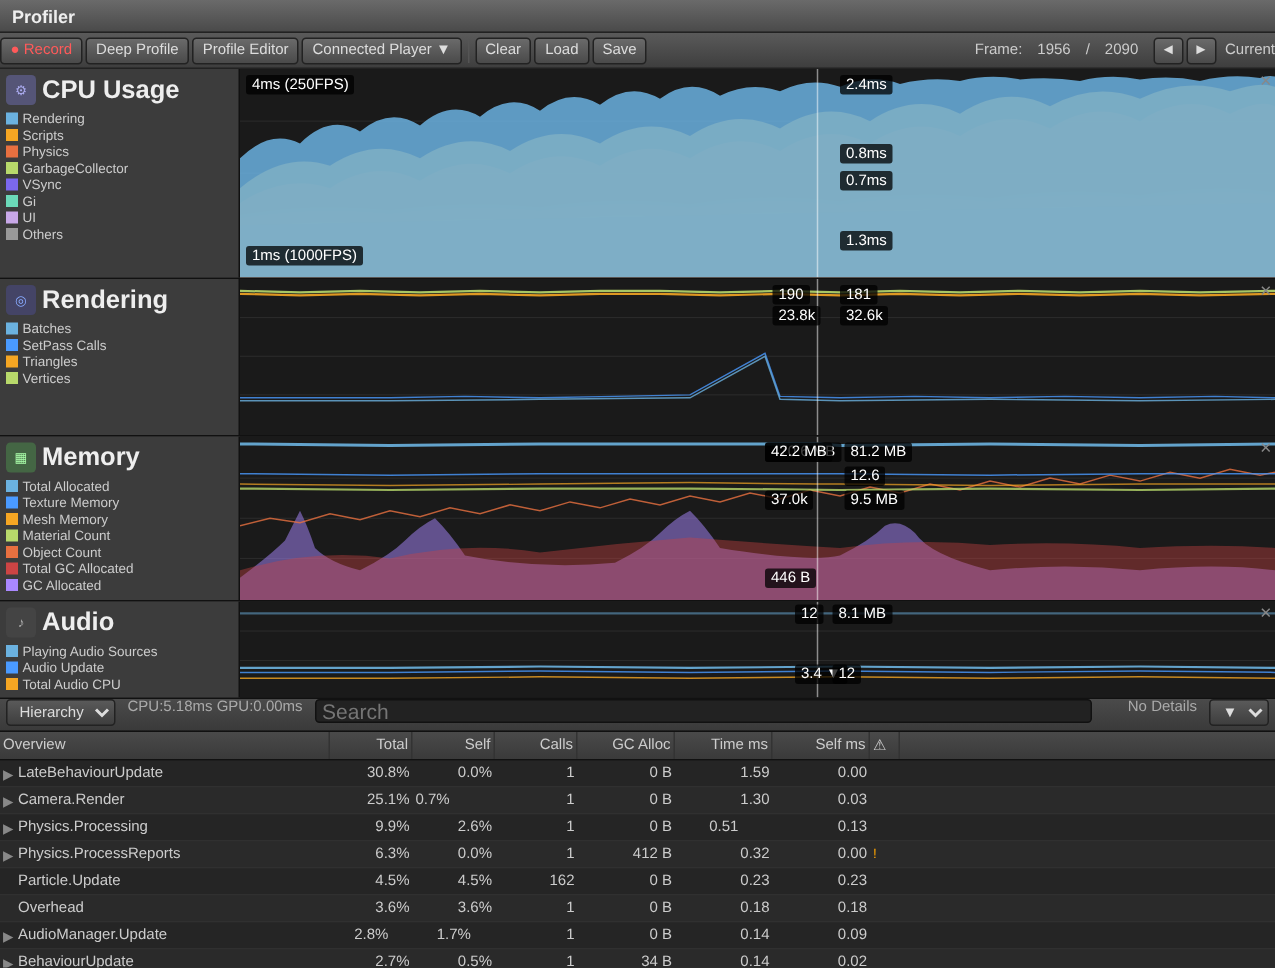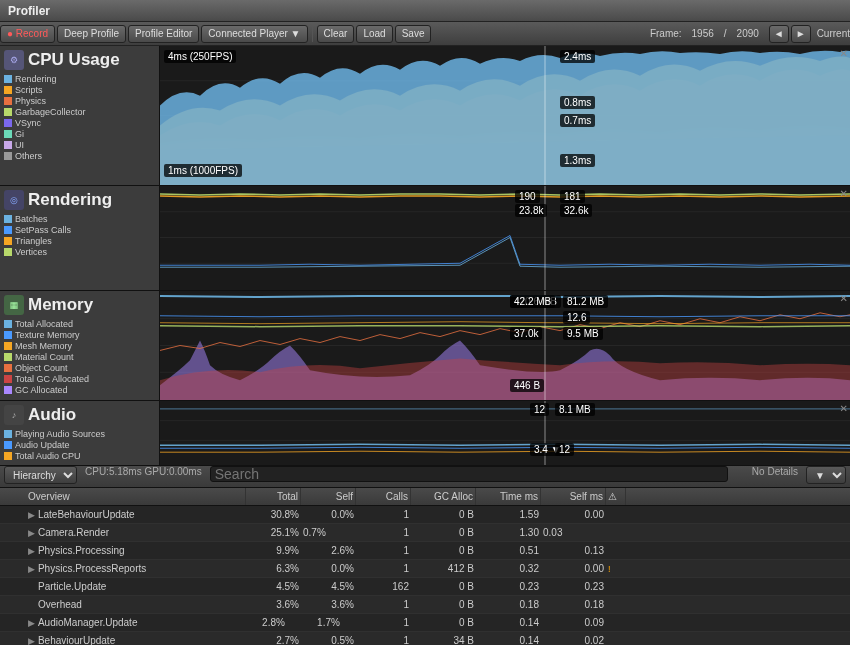--- a/index.html
+++ b/index.html
@@ -236,21 +236,21 @@
 
     .table-header {
       display: flex;
       background: linear-gradient(to bottom, #4a4a4a, #3a3a3a);
       border-bottom: 1px solid #111;
       position: sticky;
       top: 0;
       z-index: 10;
     }
 
-    .col-overview { width: 220px; flex-shrink: 0; margin-left: 26px; }
+    .col-overview { width: 220px; flex-shrink: 0; }
     .col-total { width: 55px; flex-shrink: 0; text-align: right; padding-right: 4px; }
     .col-self { width: 55px; flex-shrink: 0; text-align: right; padding-right: 4px; }
     .col-calls { width: 55px; flex-shrink: 0; text-align: right; padding-right: 4px; }
     .col-gcalloc { width: 65px; flex-shrink: 0; text-align: right; padding-right: 4px; }
     .col-timems { width: 65px; flex-shrink: 0; text-align: right; padding-right: 4px; }
     .col-selfms { width: 65px; flex-shrink: 0; text-align: right; padding-right: 4px; }
     .col-warn { width: 20px; flex-shrink: 0; }
 
     .th {
       padding: 3px 2px;
@@ -637,33 +637,33 @@
           <div class="table-body-row">
             <div class="td overview-cell col-overview">
               <span class="expand-arrow">▶</span>
               <span>Camera.Render</span>
             </div>
             <div class="td col-total" style="text-align: right;">25.1%</div>
             <div class="td col-self" style="text-align: left;">0.7%</div>
             <div class="td col-calls" style="text-align: right;">1</div>
             <div class="td col-gcalloc" style="text-align: right;">0 B</div>
             <div class="td col-timems" style="text-align: right;">1.30</div>
-            <div class="td col-selfms" style="text-align: left;">0.03</div>
+            <div class="td col-selfms" style="text-align: right;">0.03</div>
             <div class="td col-warn"></div>
           </div>
           <div class="table-body-row">
             <div class="td overview-cell col-overview">
               <span class="expand-arrow">▶</span>
               <span>Physics.Processing</span>
             </div>
             <div class="td col-total" style="text-align: right;">9.9%</div>
             <div class="td col-self" style="text-align: right;">2.6%</div>
             <div class="td col-calls" style="text-align: right;">1</div>
             <div class="td col-gcalloc" style="text-align: right;">0 B</div>
-            <div class="td col-timems" style="text-align: right;">0.51</div>
+            <div class="td col-timems" style="text-align: center;">0.51</div>
             <div class="td col-selfms" style="text-align: right;">0.13</div>
             <div class="td col-warn"></div>
           </div>
           <div class="table-body-row">
             <div class="td overview-cell col-overview">
               <span class="expand-arrow">▶</span>
               <span>Physics.ProcessReports</span>
             </div>
             <div class="td col-total" style="text-align: right;">6.3%</div>
             <div class="td col-self" style="text-align: right;">0.0%</div>

